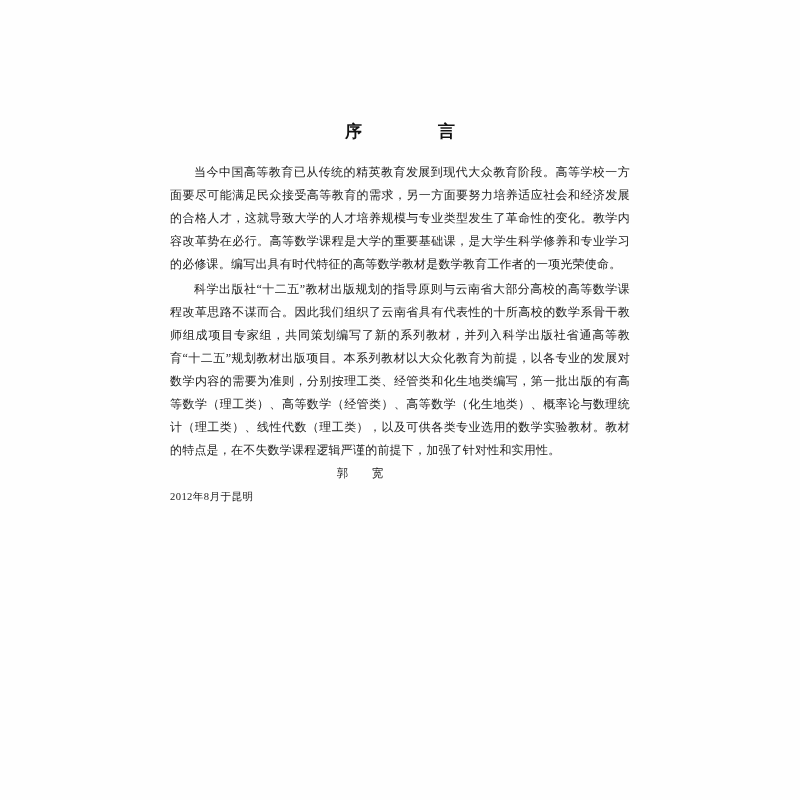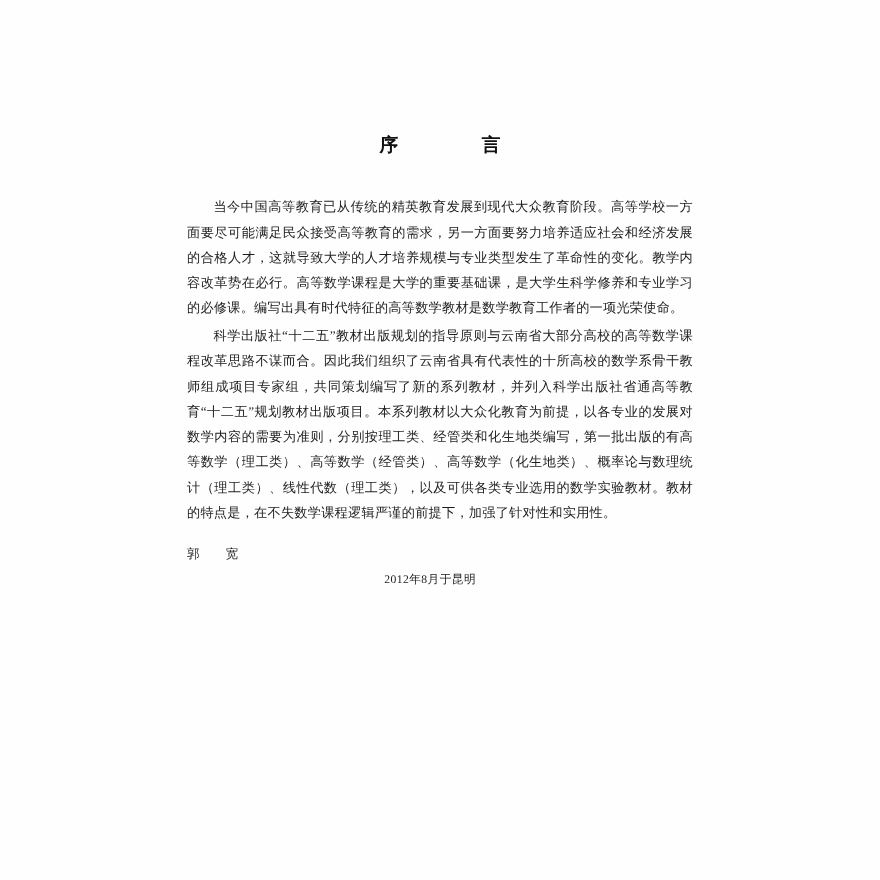--- a/index.html
+++ b/index.html
@@ -26,45 +26,45 @@
     top: 120px;
     width: 460px;
   }
   .doc-title {
     text-align: center;
     font-size: 17px;
     font-weight: bold;
     letter-spacing: 14px;
     text-indent: 14px;
     color: #111;
-    margin-bottom: 34px;
+    margin-bottom: 18px;
     font-family: "Liberation Serif", "DejaVu Serif", serif;
   }
   .para {
     font-size: 12px;
     line-height: 1.92;
     text-align: justify;
     text-justify: inter-ideograph;
     text-indent: 2em;
     margin: 0 0 2px 0;
     color: #1c1c1c;
     letter-spacing: 0.2px;
   }
   .signature {
-    margin-top: 18px;
-    text-align: left;
+    margin-top: 4px;
+    text-align: center;
     padding-right: 74px;
     font-size: 11.5px;
     letter-spacing: 6px;
     color: #1c1c1c;
     font-family: Liberation Serif, serif;
   }
   .sig-date {
     margin-top: 9px;
-    text-align: center;
+    text-align: left;
     padding-right: 18px;
     font-size: 10.6px;
     letter-spacing: 0.4px;
     color: #1c1c1c;
   }
 </style>
 </head>
 <body>
 
 <div class="page">

